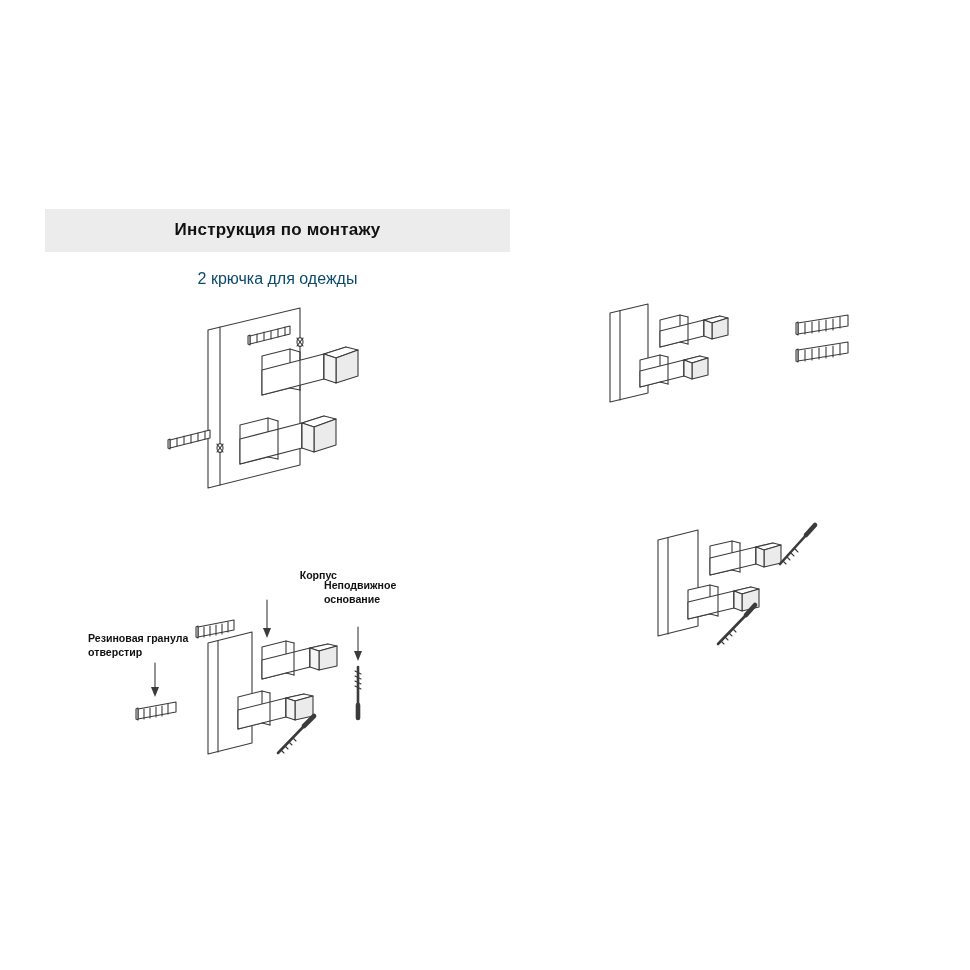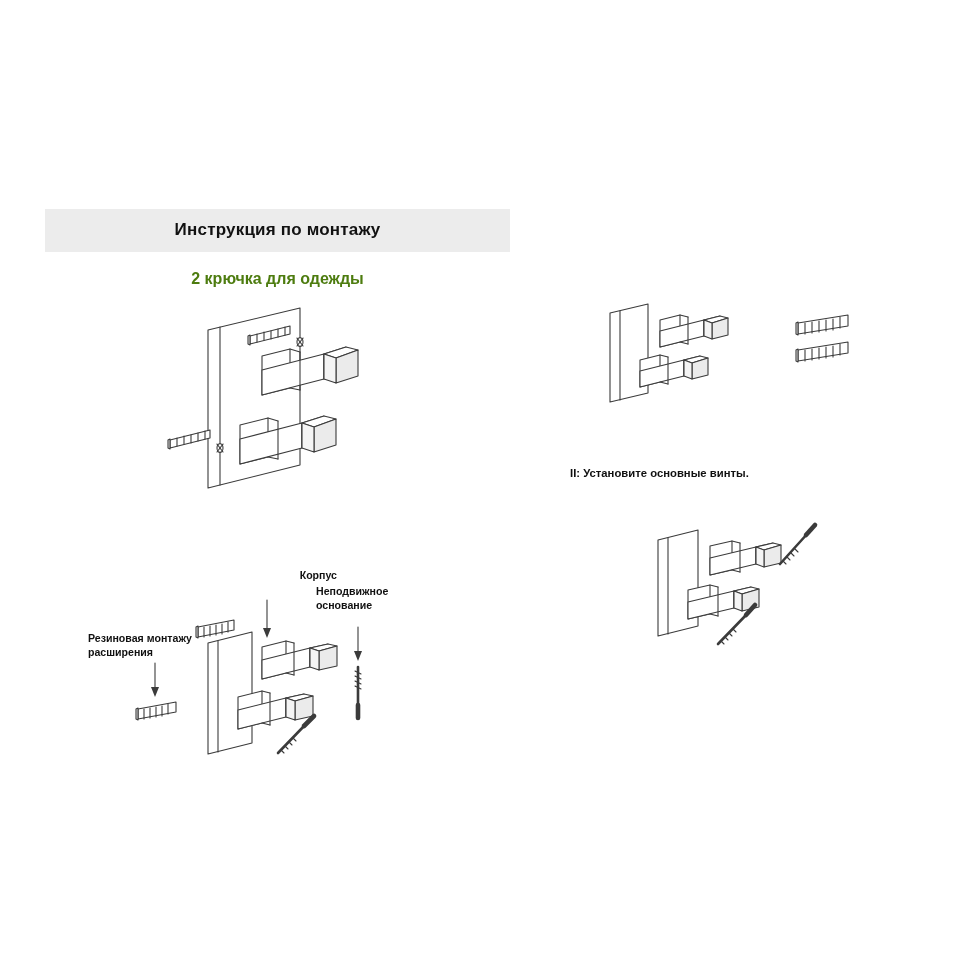--- a/index.html
+++ b/index.html
@@ -40,22 +40,22 @@
     letter-spacing: 0.2px;
     color: #111;
   }
   .subtitle {
     position: absolute;
     left: 45px;
     top: 270px;
     width: 465px;
     text-align: center;
     font-size: 16px;
-    font-weight: bold;
-    color: #4d7c0f;
+    font-weight: normal;
+    color: #0c4a6e;
   }
 
   
   .step1-text {
     position: absolute;
     left: 570px;
     top: 243px;
     width: 370px;
     font-size: 11.3px;
     font-weight: bold;
@@ -75,21 +75,21 @@
 
   
   .callout {
     position: absolute;
     font-size: 10.6px;
     font-weight: bold;
     line-height: 1.35;
     color: #111;
   }
   .callout.c-korpus   { left: 247px; top: 568px; width: 90px; text-align: right; }
-  .callout.c-base     { left: 316px; top: 578px; width: 96px; text-align: left; margin-top: 6px; }
+  .callout.c-base     { left: 324px; top: 578px; width: 96px; text-align: left; }
   .callout.c-granule  { left: 88px;  top: 631px; width: 108px; text-align: left; }
 
   svg { display: block; }
   .ln { stroke: #3b3b3b; fill: none; }
 </style>
 </head>
 <body>
 
 <div class="page">
 
@@ -198,21 +198,20 @@
         <line x1="205" y1="52" x2="205" y2="63"></line>
         <line x1="212" y1="51" x2="212" y2="62"></line>
         <line x1="219" y1="50" x2="219" y2="61"></line>
         <line x1="226" y1="49" x2="226" y2="60"></line>
         <line x1="233" y1="48" x2="233" y2="59"></line>
         <line x1="240" y1="46" x2="240" y2="57"></line>
       </g>
     </g>
   </svg>
 
-  <div class="step2-text">II: Установите основные винты.</div>
 
   <svg class="fig" style="position:absolute; left:640px; top:518px;" width="250" height="145" viewBox="0 0 250 145">
     <g class="ln" stroke-width="1.1" stroke-linejoin="round" stroke-linecap="round">
 
       <polygon points="18,22 58,12 58,108 18,118" fill="#ffffff"></polygon>
       <line x1="28" y1="20" x2="28" y2="116"></line>
 
       <polygon points="70,28 92,23 92,52 70,57" fill="#ffffff"></polygon>
       <polygon points="70,40 70,57 116,46 116,29" fill="#ffffff"></polygon>
       <polygon points="116,29 116,46 133,42 133,25" fill="#ebebeb"></polygon>
@@ -248,21 +247,21 @@
         <line x1="81" y1="123" x2="84" y2="126"></line>
         <line x1="85" y1="119" x2="88" y2="122"></line>
         <line x1="89" y1="115" x2="92" y2="118"></line>
         <line x1="93" y1="111" x2="96" y2="114"></line>
       </g>
     </g>
   </svg>
 
   <div class="callout c-korpus">Корпус</div>
   <div class="callout c-base">Неподвижное основание</div>
-  <div class="callout c-granule">Резиновая монтажу расширения</div>
+  <div class="callout c-granule">Резиновая гранула отверстир</div>
 
   <svg class="fig" style="position:absolute; left:110px; top:585px;" width="310" height="195" viewBox="0 0 310 195">
     <g class="ln" stroke-width="1.1" stroke-linejoin="round" stroke-linecap="round">
 
       <g>
         <line x1="157" y1="15" x2="157" y2="47"></line>
         <polygon points="157,53 153,43 161,43" fill="#3b3b3b" stroke="none"></polygon>
       </g>
 
       <g>

